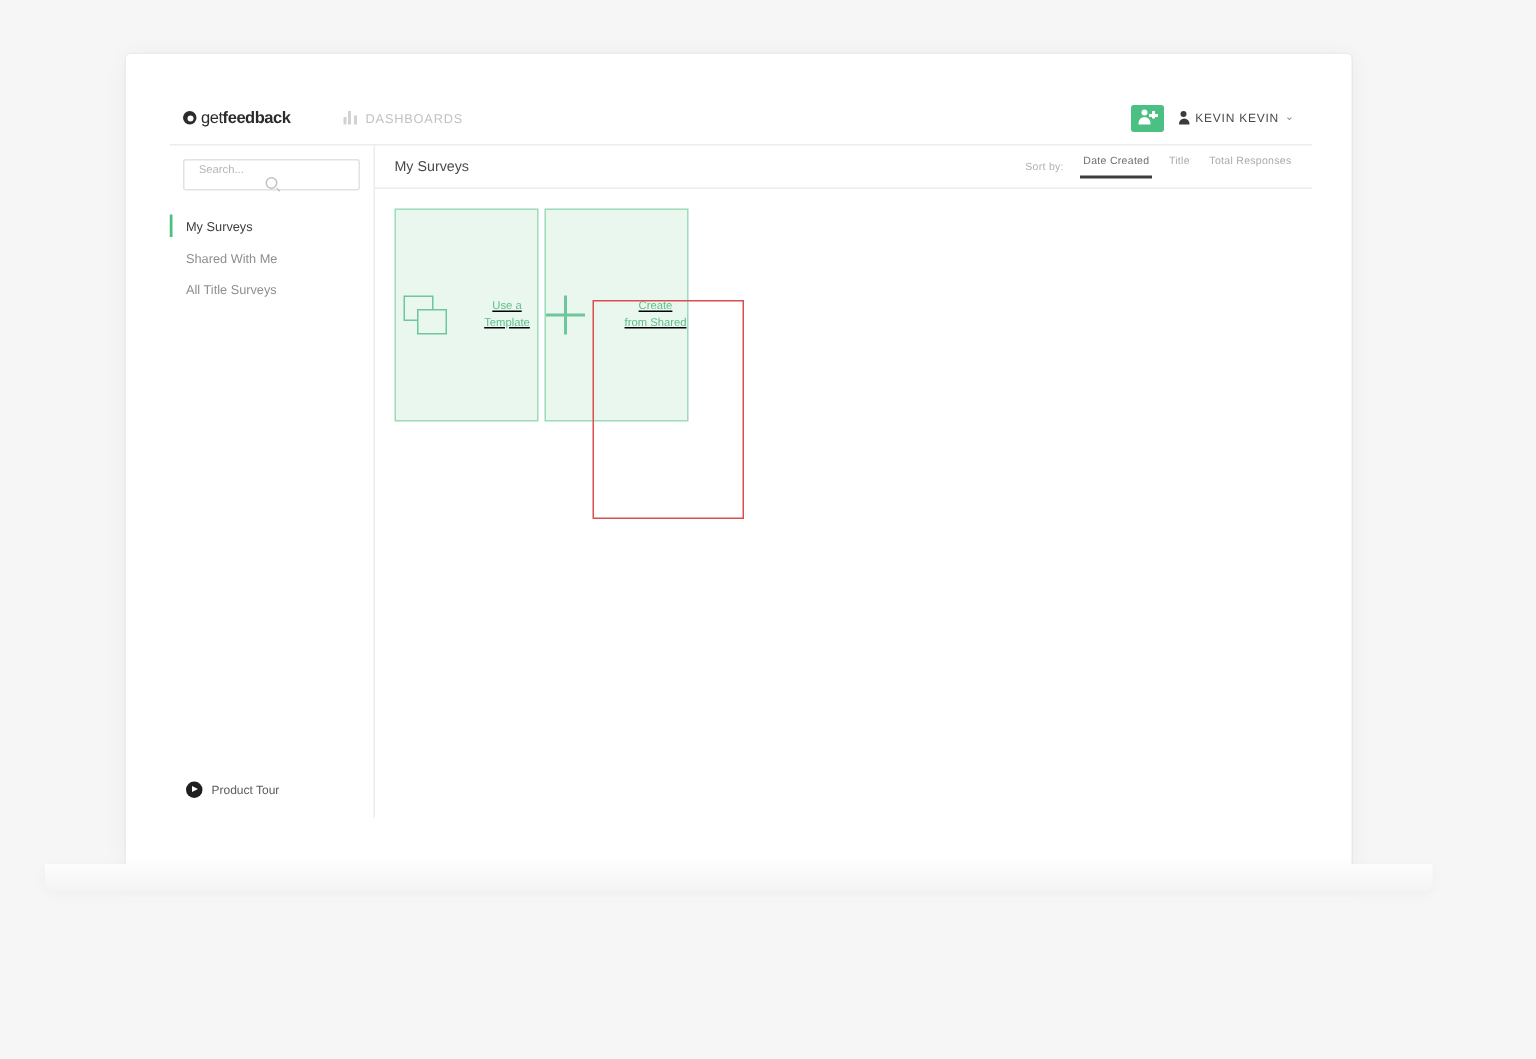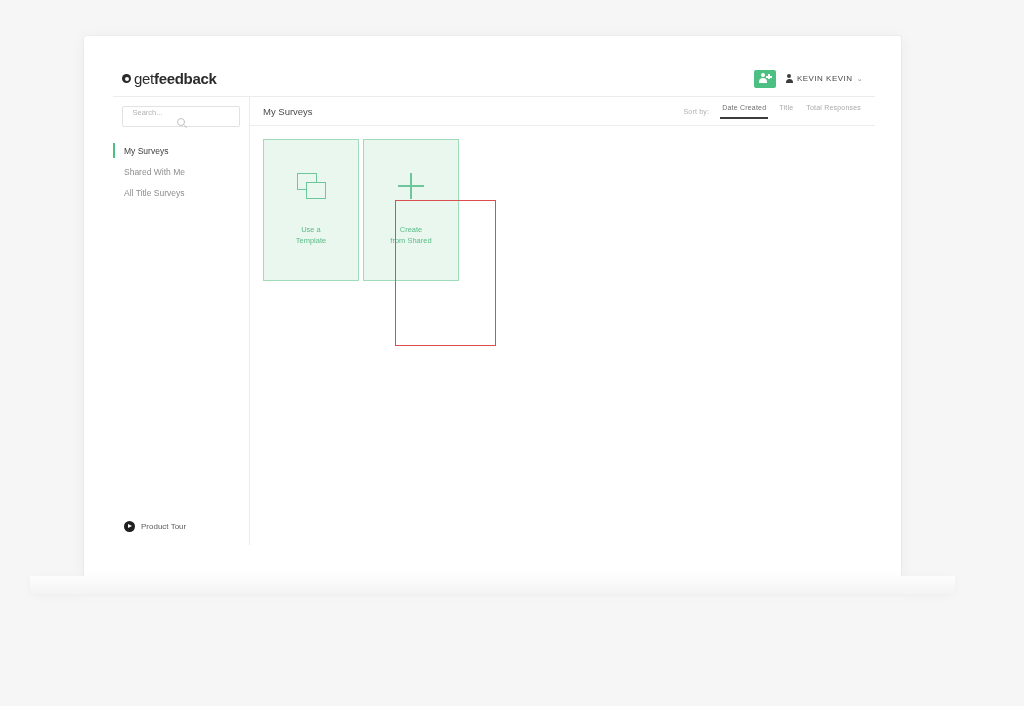--- a/index.html
+++ b/index.html
@@ -85,21 +85,21 @@
   }
   .brand-mark::after {
     content: "";
     position: absolute;
     left: 2.5px; top: 2.5px;
     width: 4px; height: 4px;
     border-radius: 50%;
     background: #ffffff;
   }
   .brand-text {
-    font-size: 15px;
+    font-size: 11px;
     color: #2b2b2b;
     letter-spacing: -0.3px;
     font-weight: 400;
   }
   .brand-text b { font-weight: 700; }
 
   .nav-tab {
     position: relative;
     display: flex;
     align-items: center;
@@ -338,25 +338,26 @@
     padding: 13px 0 0 13px;
     display: flex;
     gap: 4px;
   }
   .card {
     width: 94px;
     height: 140px;
     background: #e9f7ef;
     border: 1px solid #9fdcba;
     display: flex;
-    flex-direction: column;
+    flex-direction: row;
     align-items: center;
     justify-content: center;
     gap: 26px;
     cursor: pointer;
+    text-decoration: underline;
   }
   .card-label {
     font-size: 7.5px;
     line-height: 1.45;
     color: #5bbd87;
     text-align: center;
   }
   .tpl-icon {
     position: relative;
     width: 28px; height: 26px;
@@ -410,20 +411,28 @@
 
   <div class="app">
 
     <div class="topnav">
       <div class="brand">
         <span class="brand-mark"></span>
         <span class="brand-text"><span>get</span><b>feedback</b></span>
       </div>
 
 
+      <div class="nav-tab inactive">
+        <span class="bars-icon">
+            <i></i>
+            <i></i>
+            <i></i>
+          </span>
+        <span>DASHBOARDS</span>
+      </div>
 
       <div class="topnav-right">
         <div class="invite-btn">
           <span class="person-plus">
             <span class="head"></span>
               <span class="body"></span>
             <span class="plus-v"></span>
               <span class="plus-h"></span>
           </span>
         </div>

